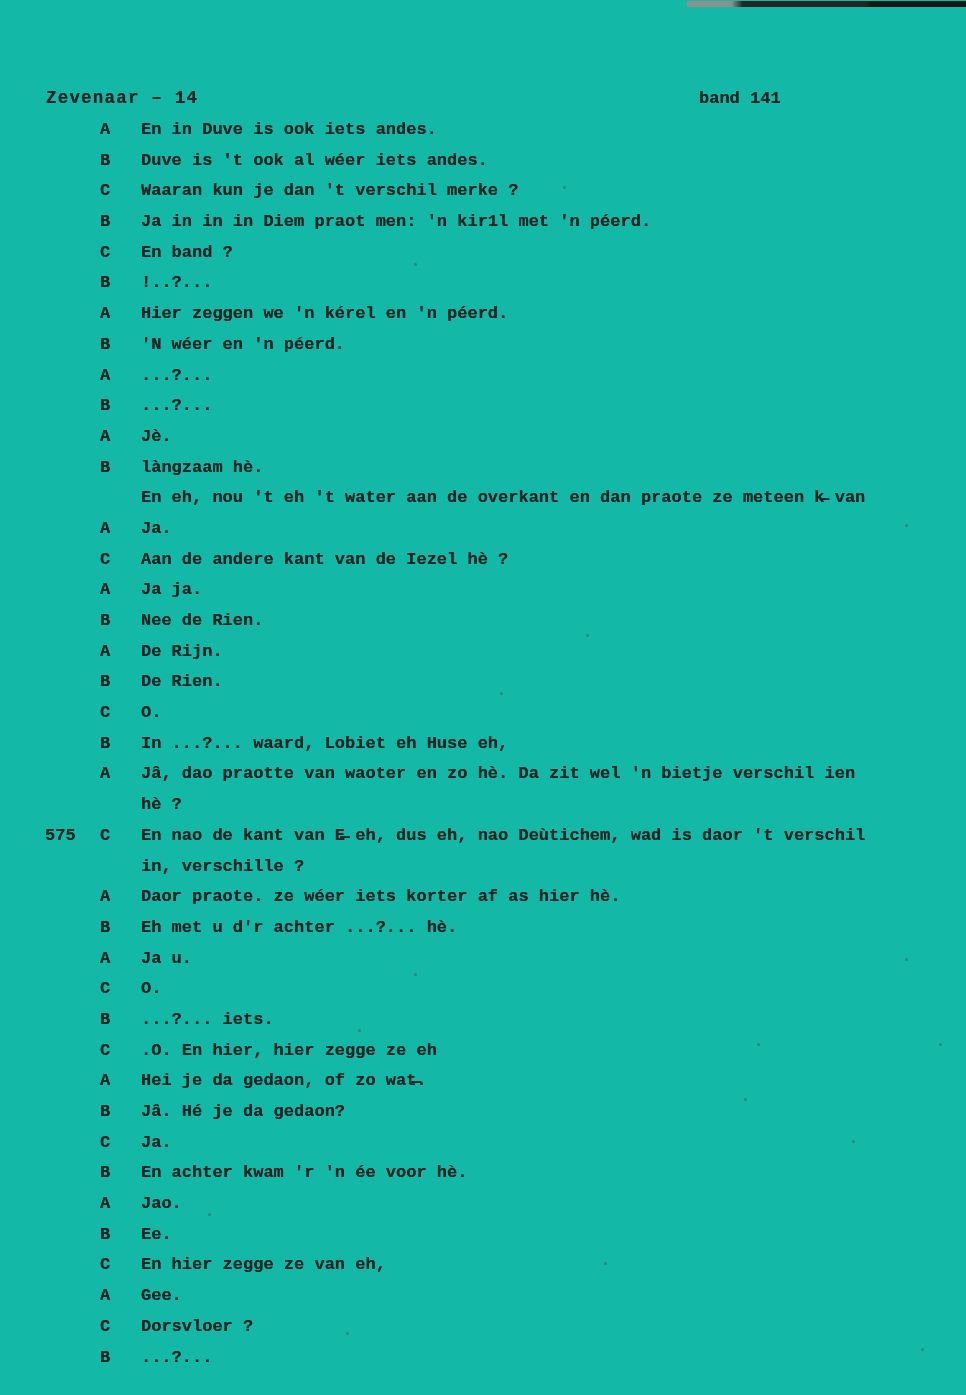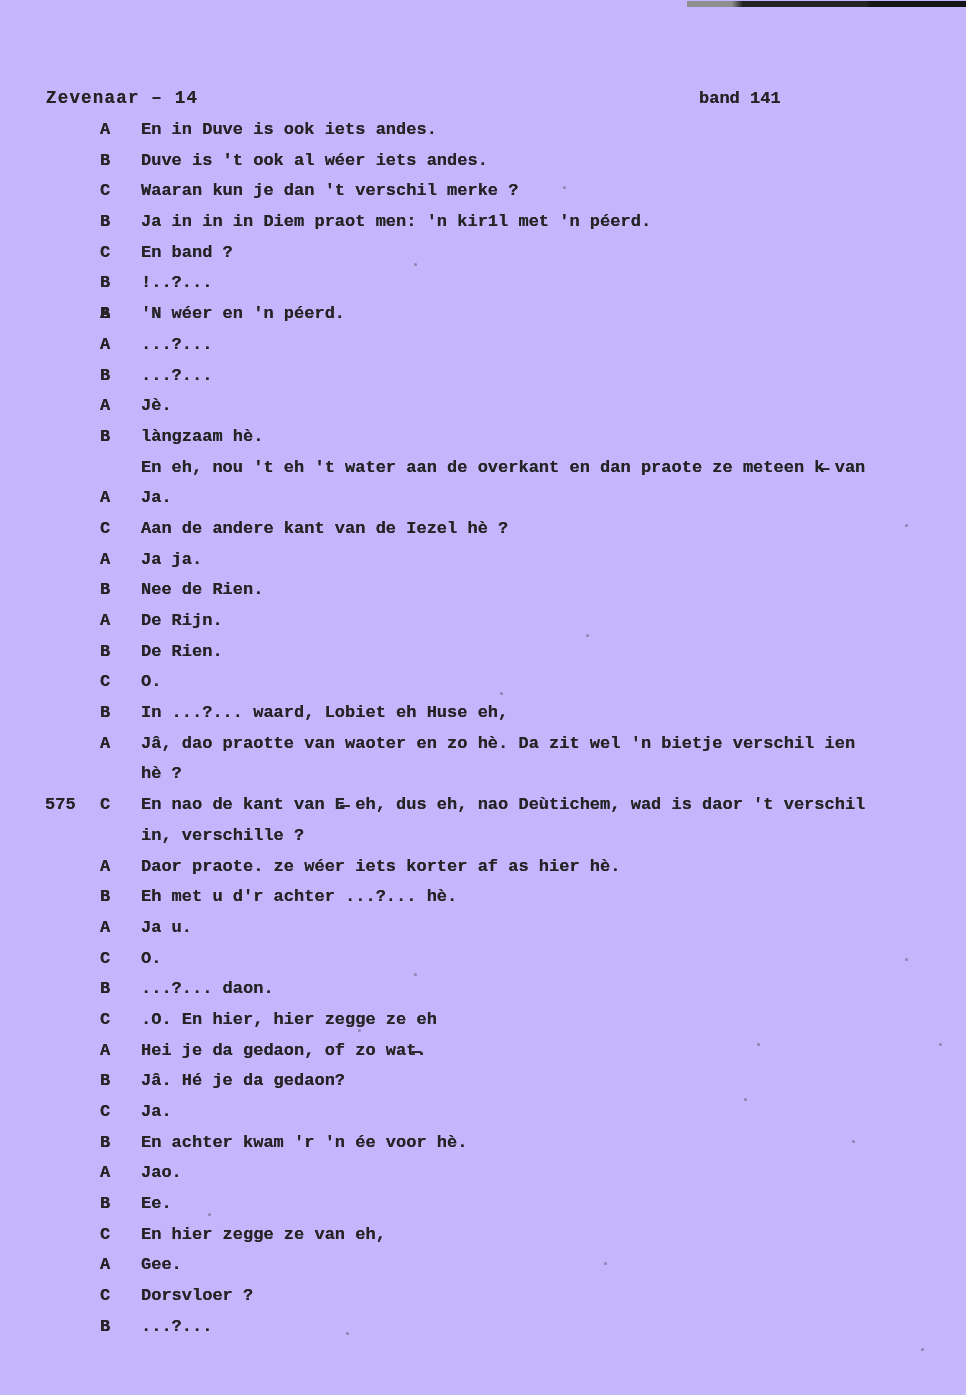--- a/index.html
+++ b/index.html
@@ -1,20 +1,20 @@
 <!DOCTYPE html>
 <html><head>
 <meta charset="utf-8">
 <style>
   html,body { margin:0; padding:0; background:#e8e8e8; }
   .page {
     position:relative;
     width:966px; height:1395px;
     margin:0 auto;
-    background:#c4b5fd;
+    background:#14b8a6;
     font-family:"Liberation Mono","DejaVu Sans Mono",monospace;
     color:#242424;
     overflow:hidden;
   }
   .ink { text-shadow:0 0 0.6px rgba(25,25,25,0.75); font-weight:700; }
   .hdr-left {
     position:absolute; left:46px; top:88px;
     font-size:17.5px; letter-spacing:1.2px; line-height:20px;
     white-space:pre;
   }
@@ -98,20 +98,23 @@
     <span class="num"></span>
     <span class="speaker">B</span>
     <div class="lines">
           <div class="line">!..?...</div>
         </div>
   </div>
 
   <div class="row">
     <span class="num"></span>
     <span class="speaker">A</span>
+    <div class="lines">
+          <div class="line">Hier zeggen we 'n kérel en 'n péerd.</div>
+        </div>
   </div>
 
   <div class="row">
     <span class="num"></span>
     <span class="speaker">B</span>
     <div class="lines">
           <div class="line">'N wéer en 'n péerd.</div>
         </div>
   </div>
 
@@ -259,21 +262,21 @@
     <span class="speaker">C</span>
     <div class="lines">
           <div class="line">O.</div>
         </div>
   </div>
 
   <div class="row">
     <span class="num"></span>
     <span class="speaker">B</span>
     <div class="lines">
-          <div class="line">...?... daon.</div>
+          <div class="line">...?... iets.</div>
         </div>
   </div>
 
   <div class="row">
     <span class="num"></span>
     <span class="speaker">C</span>
     <div class="lines">
           <div class="line">.O. En hier, hier zegge ze eh</div>
         </div>
   </div>

